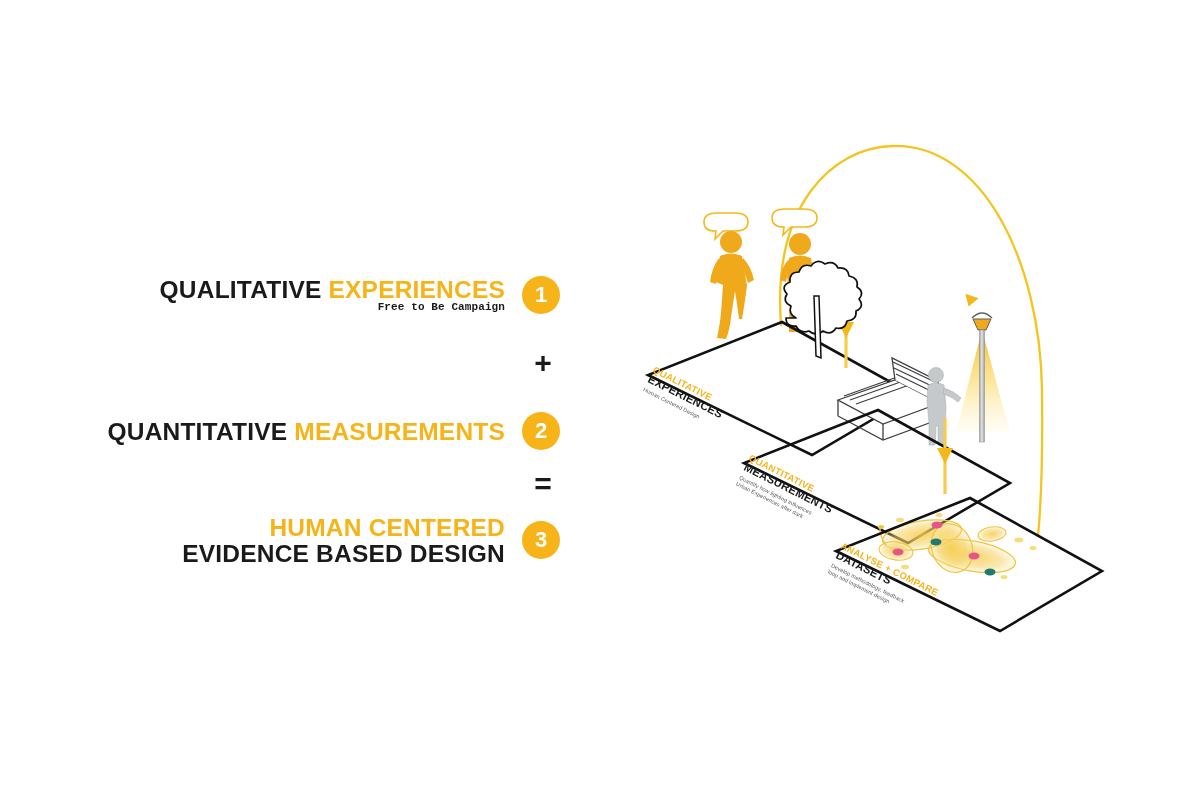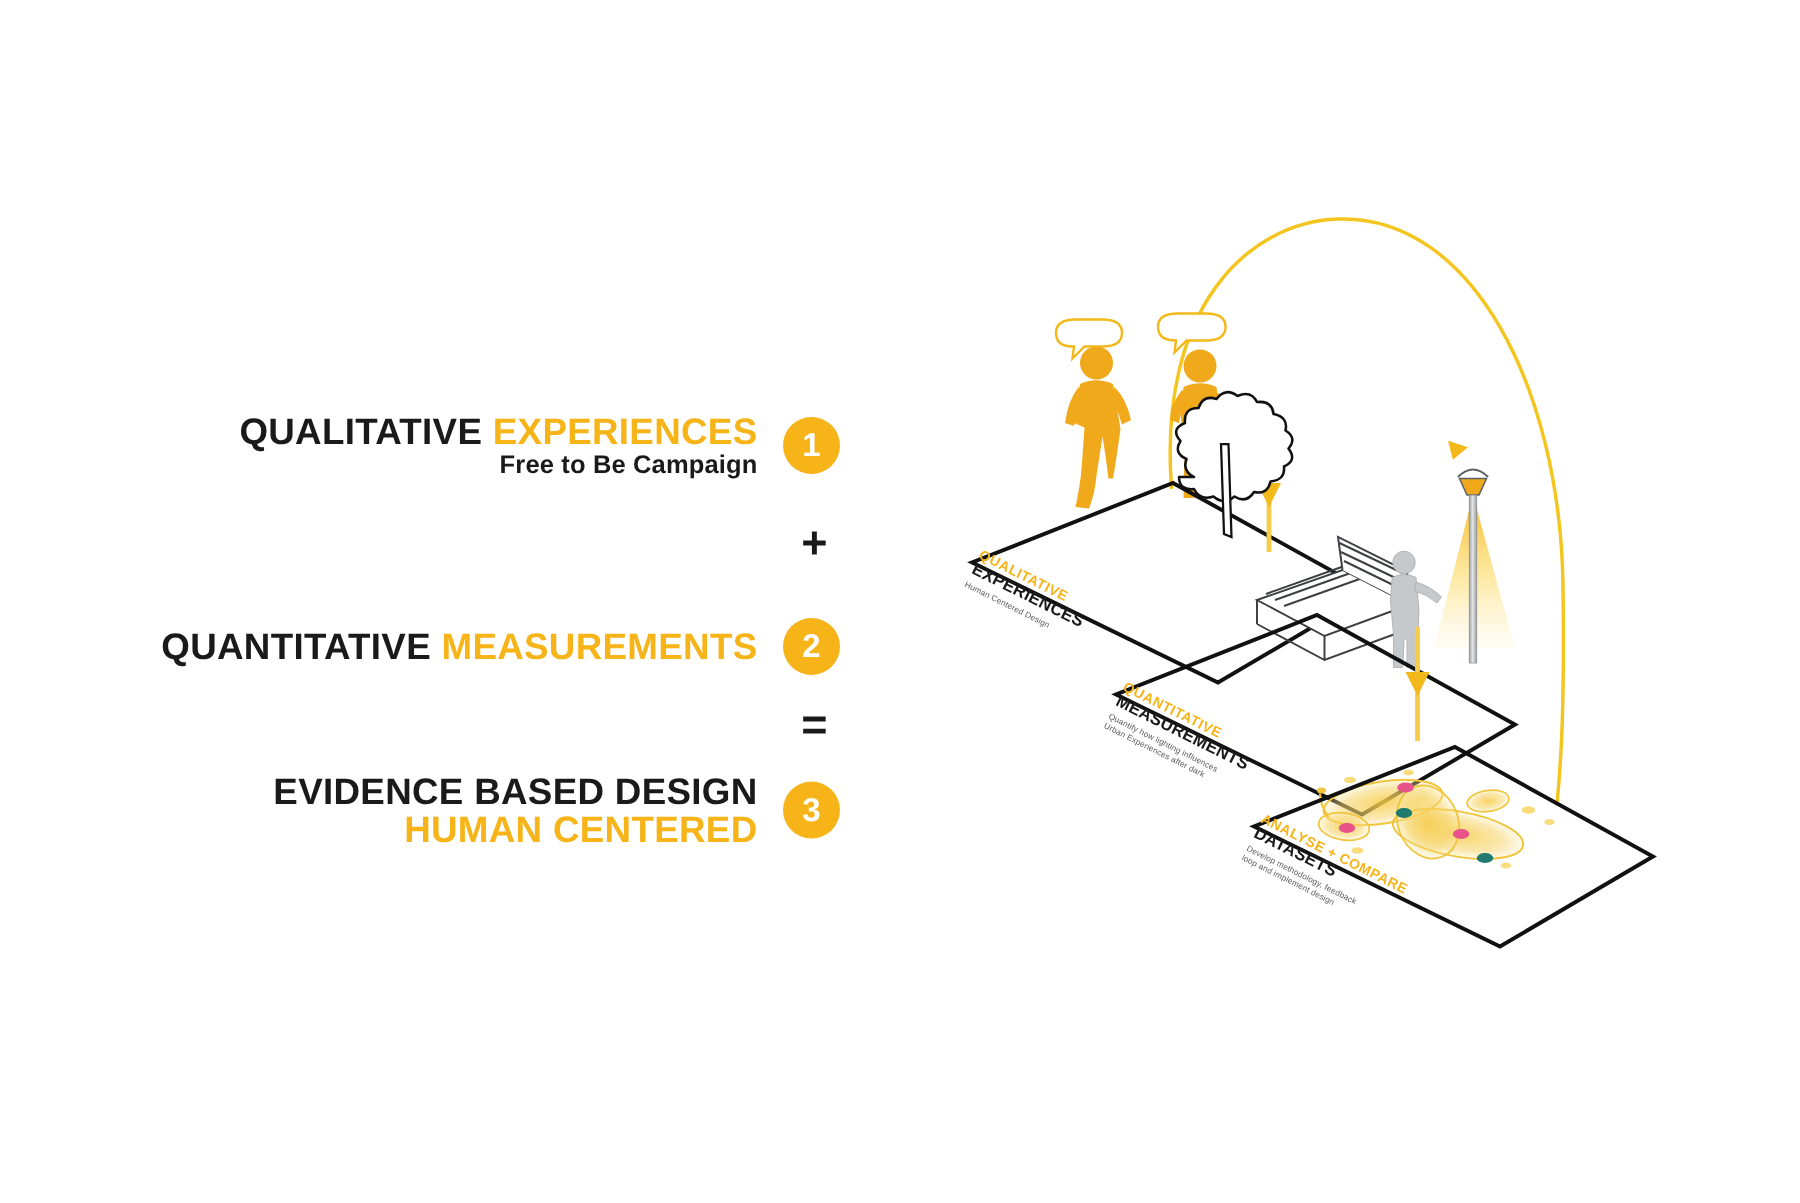--- a/index.html
+++ b/index.html
@@ -17,22 +17,22 @@
 
   .eq-text{ text-align:right; line-height:1.02; }
 
   .hl-main{
     font-size:24.5px;font-weight:bold;letter-spacing:.2px;
     color:#1a1a1a;white-space:nowrap;
   }
   .hl-main .yellow{color:#F7B418;}
   .hl-main .black{color:#1a1a1a;}
   .hl-sub{
-    font-size:17px;font-weight:bold;color:#1a1a1a;
-    margin-top:0;white-space:nowrap;letter-spacing:.1px;
+    font-size:11px;font-weight:bold;color:#1a1a1a;
+    margin-top:0;white-space:nowrap;letter-spacing:.1px;font-family:Liberation Mono, monospace;
   }
 
   .badge{
     width:38px;height:38px;border-radius:50%;
     background:#F7B418;color:#ffffff;
     font-size:22px;font-weight:bold;
     display:flex;align-items:center;justify-content:center;
     margin-left:17px;flex:0 0 auto;
     line-height:1;
   }
@@ -73,22 +73,22 @@
       <div class="eq-text">
         <div class="hl-main"><span class="black">QUANTITATIVE</span> <span class="yellow">MEASUREMENTS</span></div>
       </div>
       <div class="badge">2</div>
     </div>
 
     <div class="operator" style="left:523px;top:469px;">=</div>
 
     <div class="eq-row" style="left:180px;top:515px;width:380px;">
       <div class="eq-text">
+        <div class="hl-main" style="color:#F7B418;">HUMAN CENTERED</div>
         <div class="hl-main" style="margin-top:1px;">EVIDENCE BASED DESIGN</div>
-        <div class="hl-main" style="color:#F7B418;">HUMAN CENTERED</div>
       </div>
       <div class="badge">3</div>
     </div>
 
   </div>
 
   <div id="iso">
     <svg width="600" height="802" viewBox="0 0 600 802" xmlns="http://www.w3.org/2000/svg">
 
       <defs>

